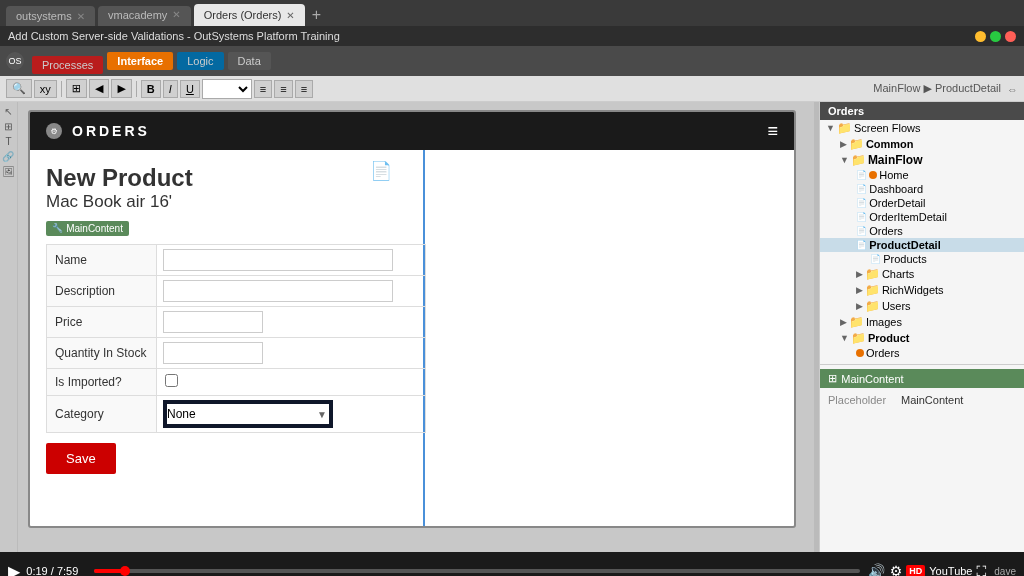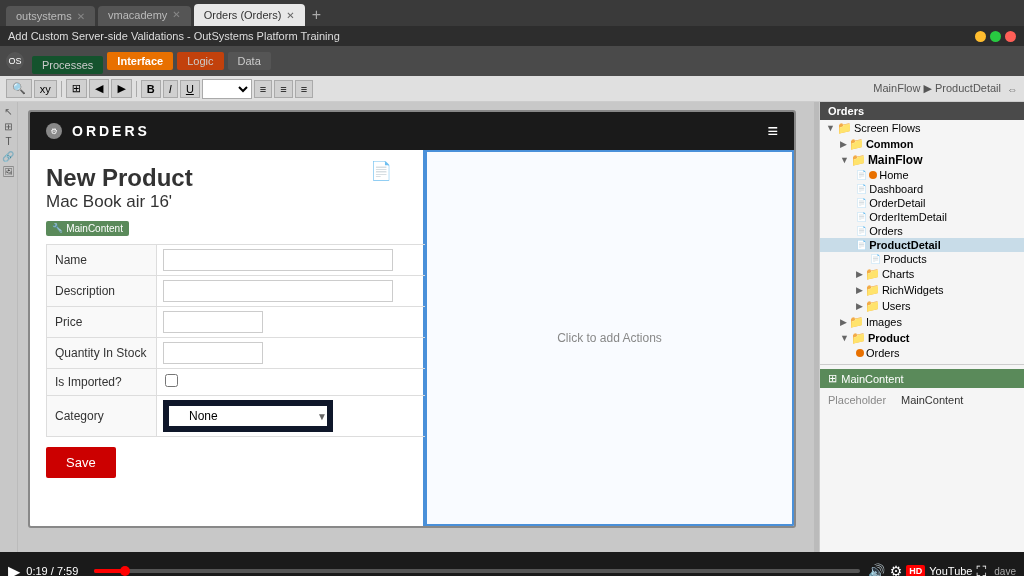--- a/index.html
+++ b/index.html
@@ -29,23 +29,23 @@
   <span>Add Custom Server-side Validations - OutSystems Platform Training</span>
   <div style="margin-left:auto; display:flex; gap:4px;">
     <span style="width:11px; height:11px; background:#ffbd2e; border-radius:50%; display:inline-block; cursor:pointer;"></span>
     <span style="width:11px; height:11px; background:#28ca41; border-radius:50%; display:inline-block; cursor:pointer;"></span>
     <span style="width:11px; height:11px; background:#ff5f57; border-radius:50%; display:inline-block; cursor:pointer;"></span>
   </div>
 </div>
 
 <div style="background:#4a4a4a; height:30px; display:flex; align-items:center; padding:0 6px; gap:4px;">
   <span style="background:#555; border-radius:50%; width:18px; height:18px; display:flex; align-items:center; justify-content:center; color:white; font-size:9px; margin-right:4px;">OS</span>
-  <div style="background:#14532d; color:#ccc; padding:3px 10px; font-size:11px; border-radius:2px; cursor:pointer;margin-top:8px;">Processes</div>
+  <div style="background:#b91c1c; color:#ccc; padding:3px 10px; font-size:11px; border-radius:2px; cursor:pointer;margin-top:8px;">Processes</div>
   <div style="background:#e87000; color:white; padding:3px 10px; font-size:11px; border-radius:2px; cursor:pointer; font-weight:bold;">Interface</div>
-  <div style="background:#c2410c; color:#ccc; padding:3px 10px; font-size:11px; border-radius:2px; cursor:pointer;">Logic</div>
+  <div style="background:#0369a1; color:#ccc; padding:3px 10px; font-size:11px; border-radius:2px; cursor:pointer;">Logic</div>
   <div style="background:#555; color:#ccc; padding:3px 10px; font-size:11px; border-radius:2px; cursor:pointer;">Data</div>
 </div>
 
 <div style="background:#e0e0e0; border-bottom:1px solid #ccc; height:26px; display:flex; align-items:center; padding:0 6px; gap:2px; font-size:11px;">
   <button style="background:#d0d0d0; border:1px solid #aaa; padding:2px 5px; font-size:11px; cursor:pointer;">🔍</button>
   <button style="background:#d0d0d0; border:1px solid #aaa; padding:2px 5px; font-size:11px; cursor:pointer;">xy</button>
   <div style="width:1px; height:16px; background:#aaa; margin:0 2px;"></div>
   <button style="background:#d0d0d0; border:1px solid #aaa; padding:2px 5px; font-size:11px; cursor:pointer;">⊞</button>
   <button style="background:#d0d0d0; border:1px solid #aaa; padding:2px 5px; font-size:11px; cursor:pointer;">◀</button>
   <button style="background:#d0d0d0; border:1px solid #aaa; padding:2px 5px; font-size:11px; cursor:pointer;">▶</button>
@@ -126,36 +126,33 @@
               <tr>
                 <td style="padding:6px 8px; font-size:12px; color:#333; border:1px solid #ddd; background:#f9f9f9;">Is Imported?</td>
                 <td style="padding:4px 8px; border:1px solid #ddd;">
                   <input type="checkbox" style="">
                 </td>
               </tr>
               <tr>
                 <td style="padding:6px 8px; font-size:12px; color:#333; border:1px solid #ddd; background:#f9f9f9;">Category</td>
                 <td style="padding:4px 6px; border:1px solid #ddd;">
                   <div style="position:relative; display:inline-block;">
-                    <select style="border:6px solid #0f172a; padding:3px 22px 3px 20px; font-size:12px; width:170px; appearance:none; background:white; cursor:pointer;">
+                    <select style="border:4px solid #0f172a; padding:3px 22px 3px 0; font-size:12px; width:170px; appearance:none; background:white; cursor:pointer;">
                       <option>None</option>
                     </select>
                     <span style="position:absolute; right:6px; top:50%; transform:translateY(-50%); font-size:10px; color:#666; pointer-events:none;">▼</span>
                   </div>
                 </td>
               </tr>
             </tbody>
           </table>
 
           <button style="background:#cc0000; color:white; border:none; padding:8px 20px; font-size:13px; cursor:pointer; border-radius:2px; margin-top:10px;">Save</button>
         </div>
 
-        <div style="flex:1; border:2px solid #4a90d9; position:relative; background:rgba(200,220,255,0.1);">
-          <span style="position:absolute; top:50%; left:50%; transform:translate(-50%,-50%); color:#888; font-size:12px; cursor:pointer;">Click to add Actions</span>
-        </div>
       </div>
     </div>
 
     <div style="position:absolute; right:0; top:0; width:5px; height:100%; background:#bbb; cursor:ew-resize;"></div>
   </div>
 
   <div style="width:205px; background:#f5f5f5; border-left:1px solid #ccc; overflow-y:auto; font-size:11px; display:flex; flex-direction:column;">
 
     <div style="background:#4a4a4a; color:white; padding:3px 8px; font-size:11px; font-weight:bold;">Orders</div>
 

